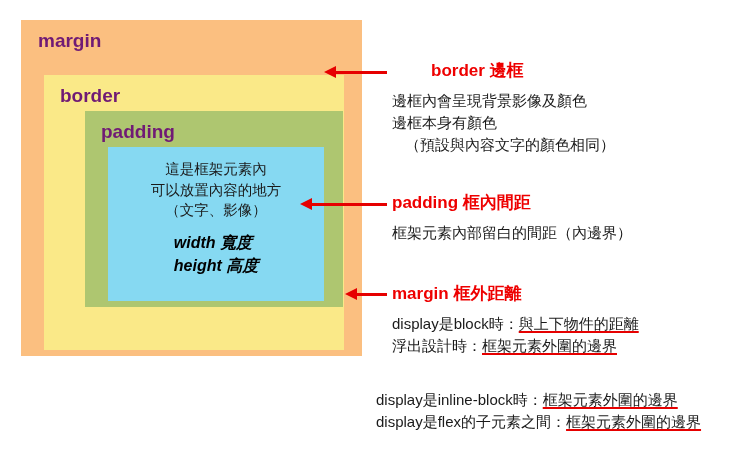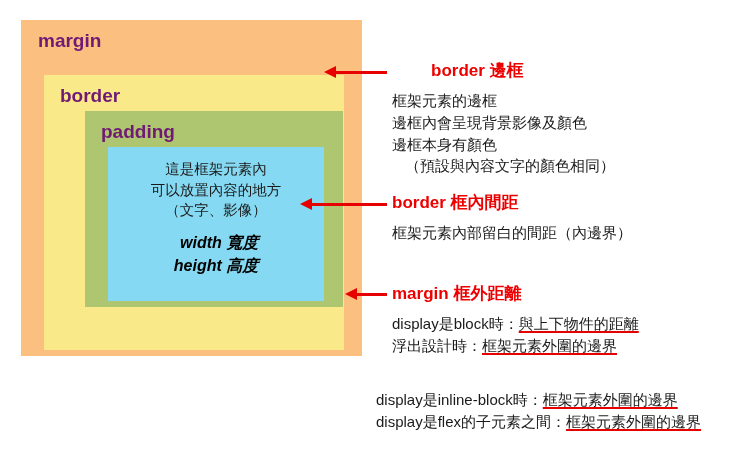--- a/index.html
+++ b/index.html
@@ -87,21 +87,21 @@
     display: flex;
     flex-direction: column;
     align-items: center;
     justify-content: flex-start;
     padding-top: 12px;
   }
   .content-line {
     font-size: 14.5px;
     color: #1a1a1a;
     line-height: 1.42;
-    text-align: right;
+    text-align: left;
     white-space: nowrap;
   }
   .content-line.bold {
     font-weight: bold;
     font-size: 16px;
     line-height: 1.45;
     color: #000000;
     font-style: italic;
   }
   #content-dims { margin-top: 10px; }
@@ -191,27 +191,26 @@
     </div>
   </div>
 </div>
 
 <div id="arrow-border" class="arrow"></div>
 <div id="arrow-padding" class="arrow"></div>
 <div id="arrow-margin" class="arrow"></div>
 
 <div id="ann-border-title" class="ann-heading">border 邊框</div>
 <div id="ann-border-body" class="ann-body">
-  <span class="ln">框架元素的邊框</span>
   <span class="ln">邊框內會呈現背景影像及顏色</span>
   <span class="ln">邊框本身有顏色</span>
   <span class="ln indent">（預設與內容文字的顏色相同）</span>
 </div>
 
-<div id="ann-padding-title" class="ann-heading">border 框內間距</div>
+<div id="ann-padding-title" class="ann-heading">padding 框內間距</div>
 <div id="ann-padding-body" class="ann-body">
   <span class="ln">框架元素內部留白的間距（內邊界）</span>
 </div>
 
 <div id="ann-margin-title" class="ann-heading">margin 框外距離</div>
 <div id="ann-margin-body" class="ann-body">
   <span class="ln"><span>display是block時：</span><span class="u">與上下物件的距離</span></span>
   <span class="ln"><span>浮出設計時：</span><span class="u">框架元素外圍的邊界</span></span>
 </div>
 

